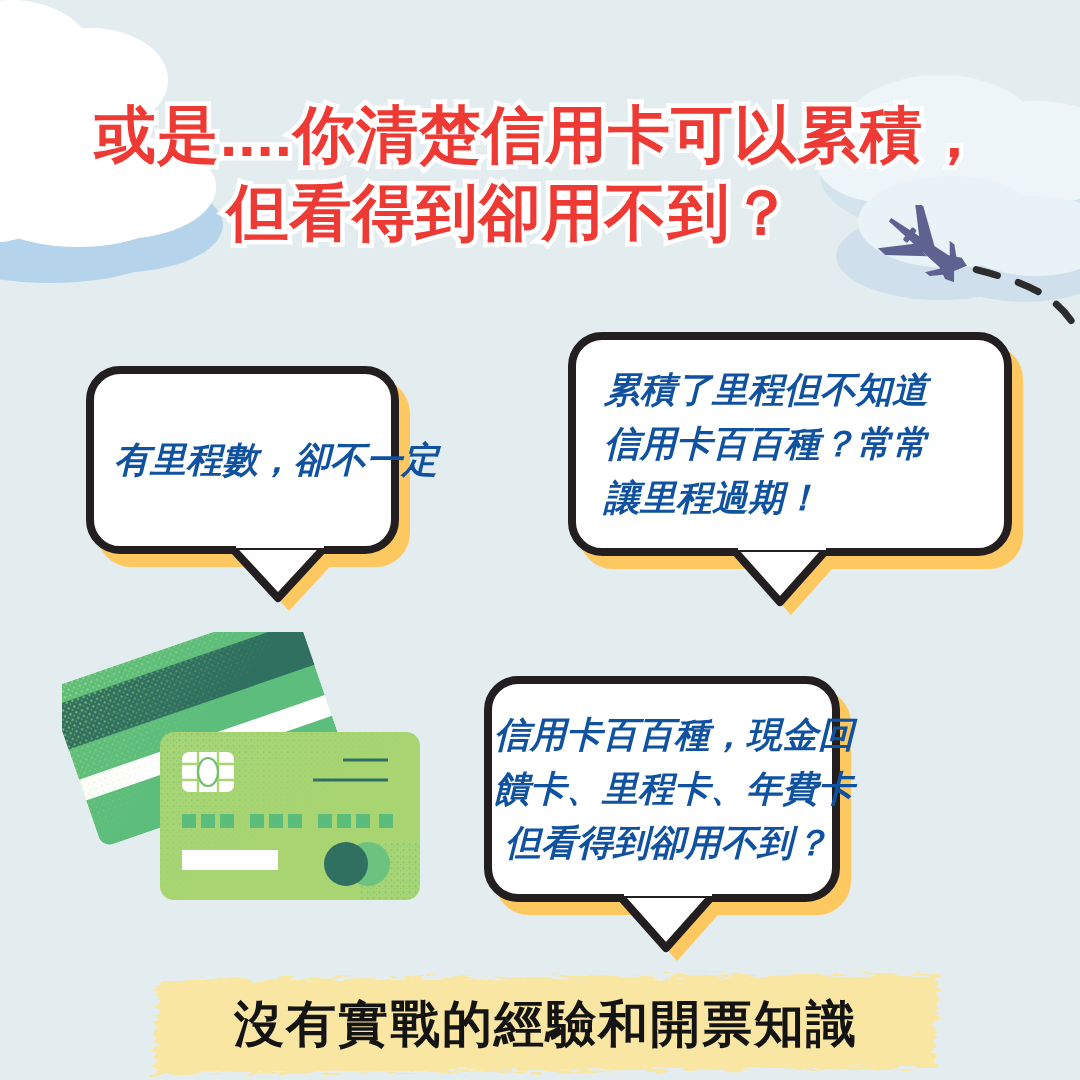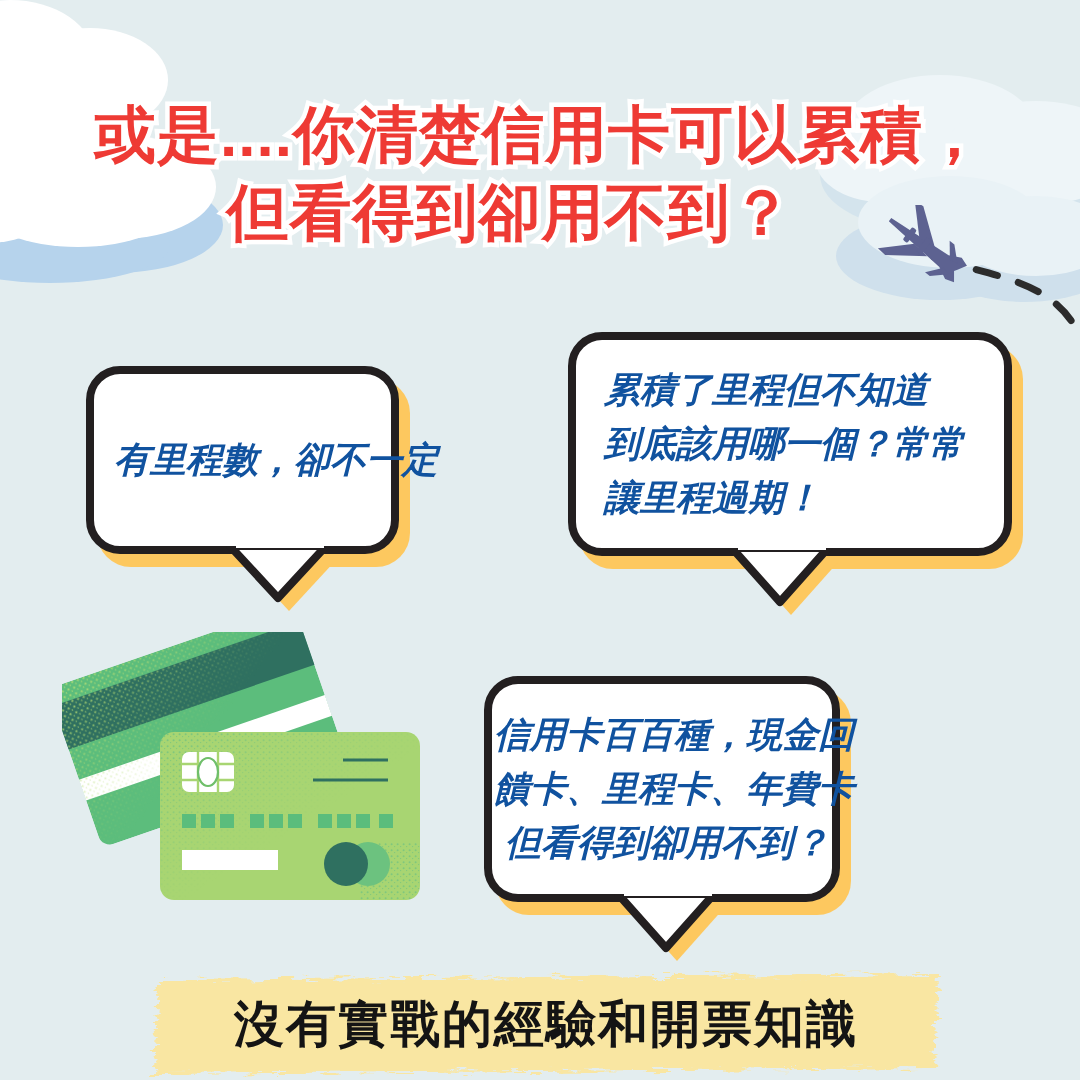--- a/index.html
+++ b/index.html
@@ -288,21 +288,21 @@
       <svg width="130" height="72" viewBox="0 0 130 72" aria-hidden="true">
         <path d="M4 0 L52 54 L100 0 Z" fill="#fdc85f" transform="translate(11,13)"></path>
         <path d="M4 0 L52 54 L100 0 Z" fill="#ffffff" stroke="#231f20" stroke-width="8" stroke-linejoin="round"></path>
         <rect x="10" y="-14" width="88" height="16" fill="#ffffff"></rect>
       </svg>
     </div>
     <div class="shadow"></div>
     <div class="sheet"></div>
     <div class="txt">
       <span class="ln">累積了里程但不知道</span>
-      <span class="ln">到底該用哪一個？常常</span>
+      <span class="ln">信用卡百百種？常常</span>
       <span class="ln">讓里程過期！</span>
     </div>
   </div>
 
   <div class="bubble" id="bubble-3">
     <div class="tail">
       <svg width="130" height="72" viewBox="0 0 130 72" aria-hidden="true">
         <path d="M4 0 L52 54 L100 0 Z" fill="#fdc85f" transform="translate(11,13)"></path>
         <path d="M4 0 L52 54 L100 0 Z" fill="#ffffff" stroke="#231f20" stroke-width="8" stroke-linejoin="round"></path>
         <rect x="10" y="-14" width="88" height="16" fill="#ffffff"></rect>

